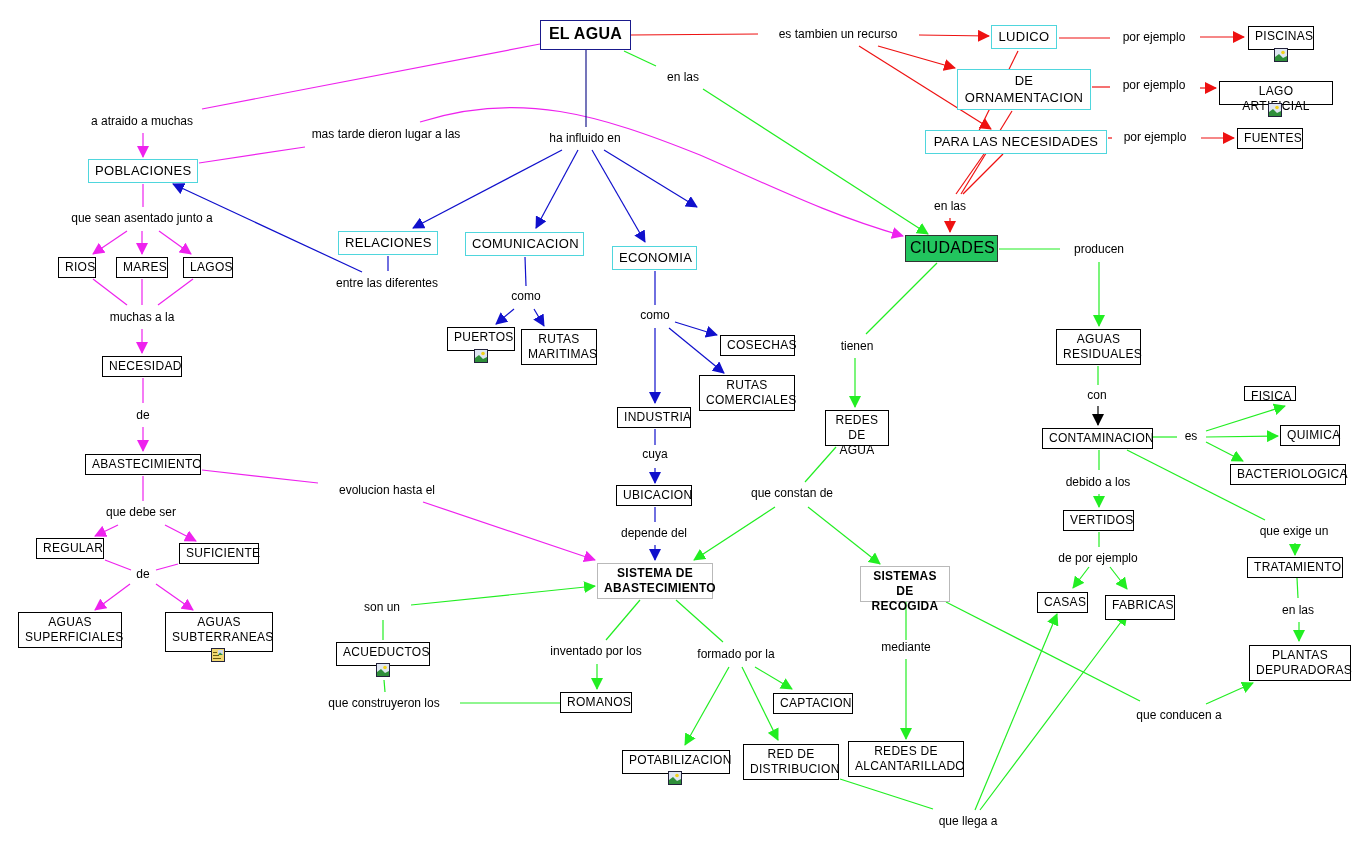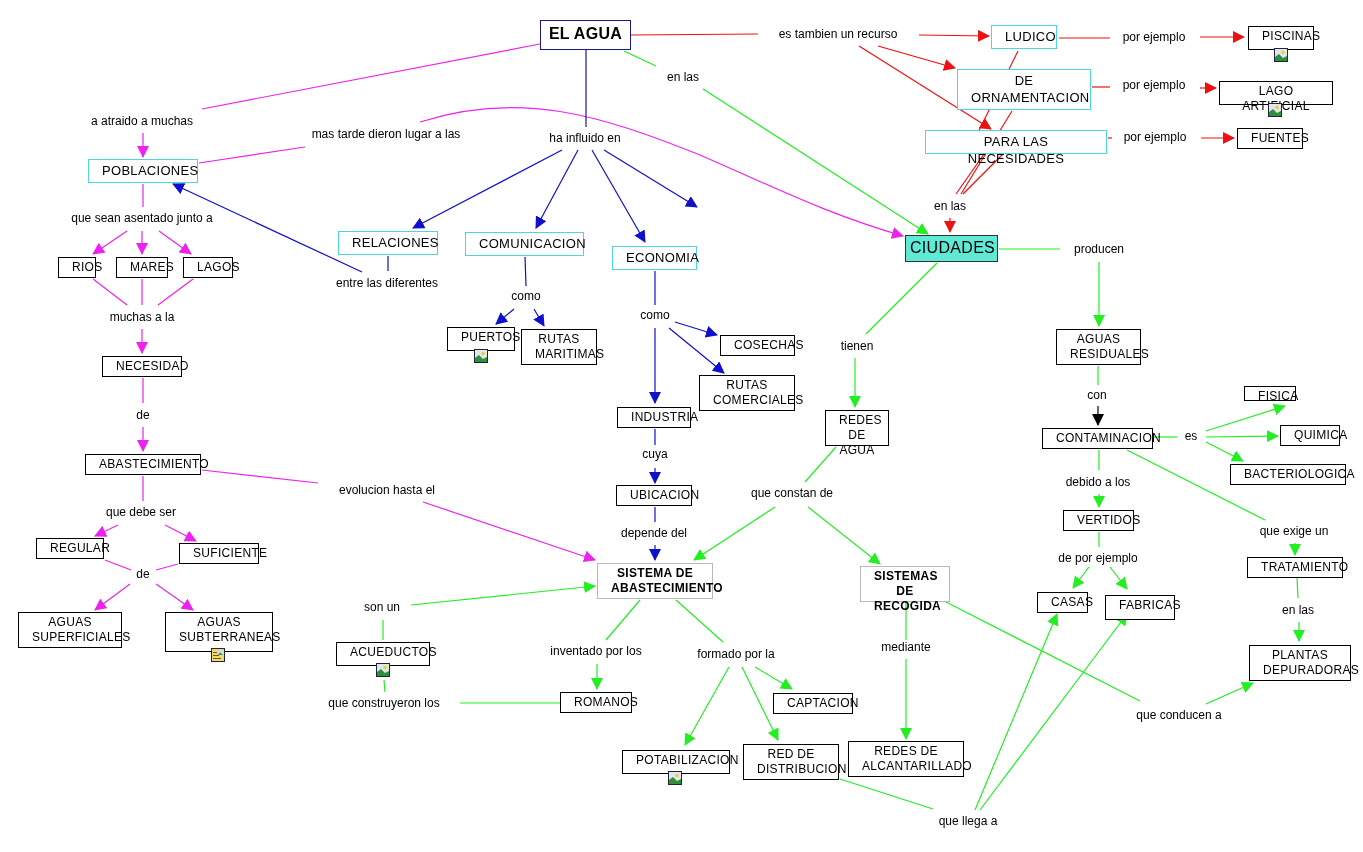--- a/index.html
+++ b/index.html
@@ -2,25 +2,25 @@
 <html><head>
 <meta charset="utf-8">
 <style>
   html, body { margin:0; padding:0; background:#ffffff; }
   body { width:1363px; height:852px; position:relative; overflow:hidden;
          font-family:"Liberation Sans", "DejaVu Sans", sans-serif; }
   #canvas { position:absolute; left:0; top:0; width:1363px; height:852px; }
   svg#links { position:absolute; left:0; top:0; width:1363px; height:852px; }
   .node { position:absolute; background:#ffffff; border:1px solid #000; box-sizing:border-box;
           font-size:12px; color:#000; text-align:center; line-height:15px;
-          padding:2px 13px; white-space:pre-line; cursor:pointer; letter-spacing:0.3px; }
+          padding:2px 6px; white-space:pre-line; cursor:pointer; letter-spacing:0.3px; }
   .node.cyan { border:1px solid #4fd6dd; font-size:13px; line-height:17px; }
   .node.gray { border:1px solid #b9b9b9;font-weight:bold; }
   .node.root { border:1px solid #1a1a8c; font-size:16px; font-weight:bold; line-height:20px; padding:3px 5px; }
-  .node.city { background:#5eead4; border:1px solid #333; font-size:16px; line-height:20px; padding:2px 4px; }
+  .node.city { background:#22c55e; border:1px solid #333; font-size:16px; line-height:20px; padding:2px 4px; }
   .lbl { position:absolute; font-size:12px; color:#000; white-space:nowrap; background:#fff;
          transform:translate(-50%,-50%); padding:0 1px; }
   .imgicon { position:absolute; width:14px; height:14px; border:1px solid #22223a; background:#dfe6f2;
              box-sizing:border-box; overflow:hidden; }
   .imgicon svg { display:block; }
 </style>
 </head>
 <body>
 
 <div id="canvas">

